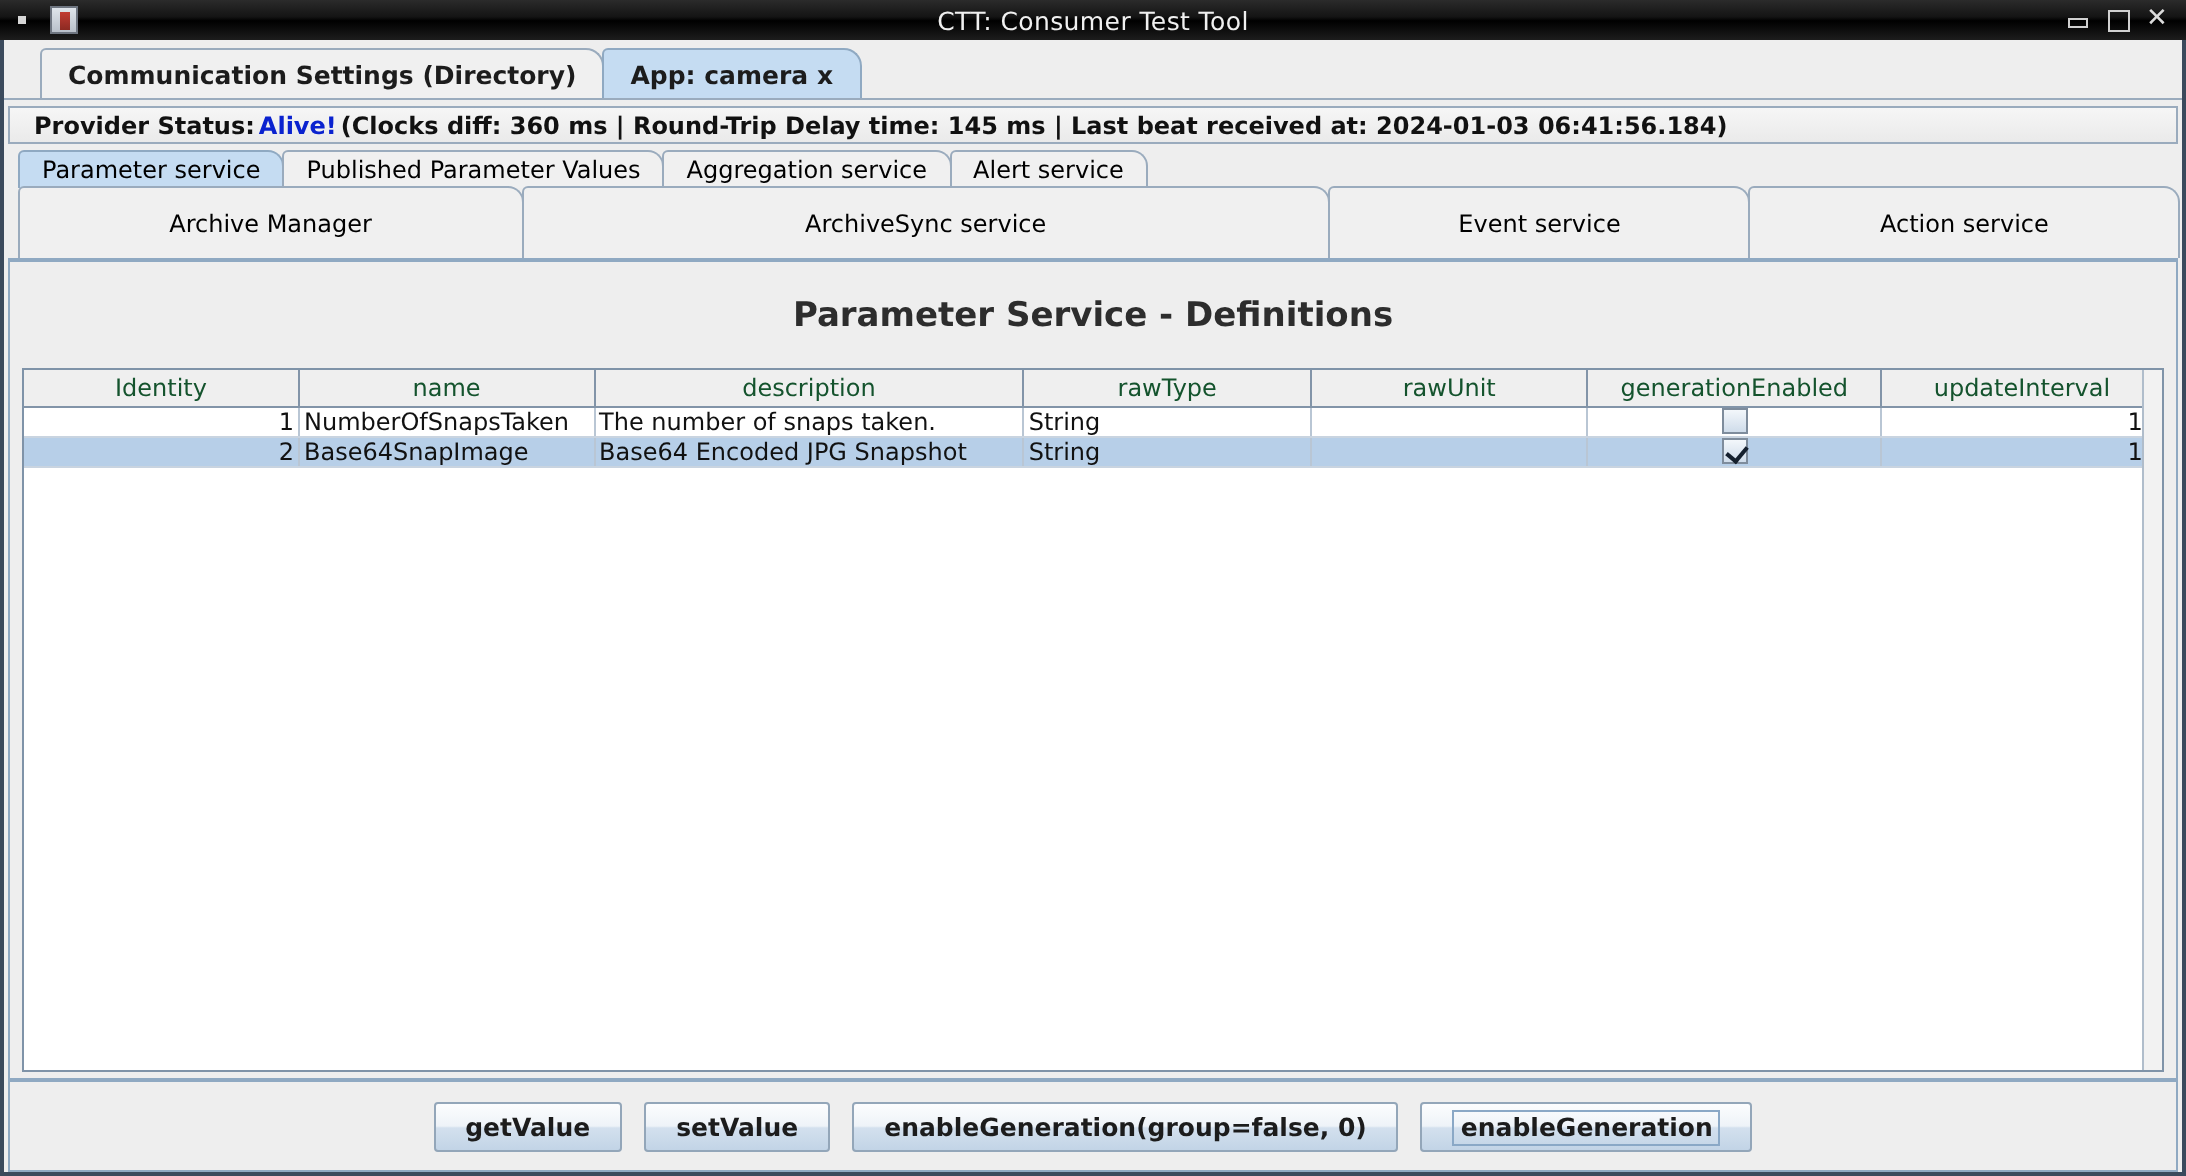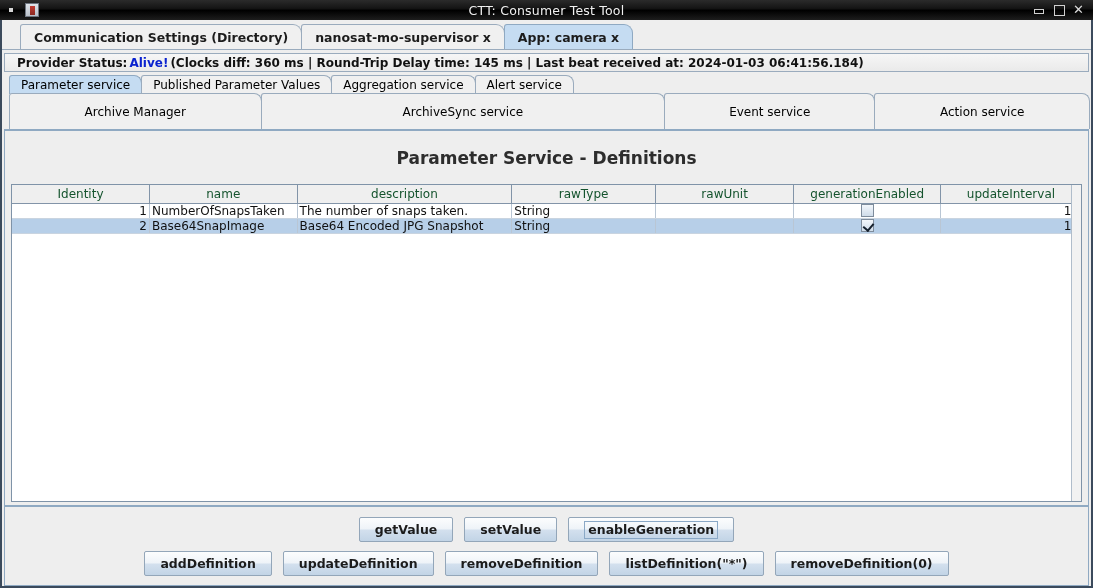--- a/index.html
+++ b/index.html
@@ -260,23 +260,20 @@
     <div class="tb-btn tb-max"></div>
     <div class="tb-btn tb-close">✕</div>
   </div>
 </div>
 
 <div class="window">
 
   <div class="apptabs">
     <div class="apptab">
       <span>Communication Settings (Directory)</span>
-    </div>
-    <div class="apptab">
-      <span>nanosat-mo-supervisor x</span>
     </div>
     <div class="apptab sel">
       <span>App: camera x</span>
     </div>
   </div>
 
   <div class="provbar">
     <span>Provider Status:</span>
     <span class="prov-alive">Alive!</span>
     <span>(Clocks diff: 360 ms | Round-Trip Delay time: 145 ms | Last beat received at: 2024-01-03 06:41:56.184)</span>
@@ -372,36 +369,22 @@
 
     <div class="btnarea">
       <div class="btnrow">
         <div class="jbtn">
           <span>getValue</span>
         </div>
         <div class="jbtn">
           <span>setValue</span>
         </div>
         <div class="jbtn">
+          <span>enableGeneration(group=false, 0)</span>
+        </div>
+        <div class="jbtn">
           <span class="focusring">enableGeneration</span>
         </div>
       </div>
-      <div class="btnrow">
-        <div class="jbtn">
-          <span>addDefinition</span>
-        </div>
-        <div class="jbtn">
-          <span>updateDefinition</span>
-        </div>
-        <div class="jbtn">
-          <span>removeDefinition</span>
-        </div>
-        <div class="jbtn">
-          <span>listDefinition("*")</span>
-        </div>
-        <div class="jbtn">
-          <span>removeDefinition(0)</span>
-        </div>
-      </div>
     </div>
 
   </div>
 </div>
 
 </body></html>

